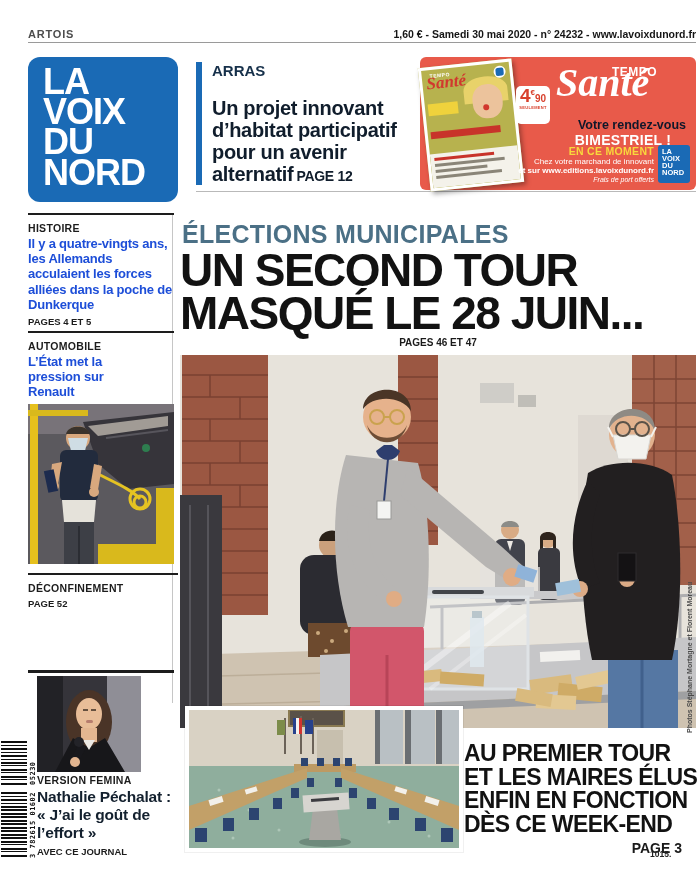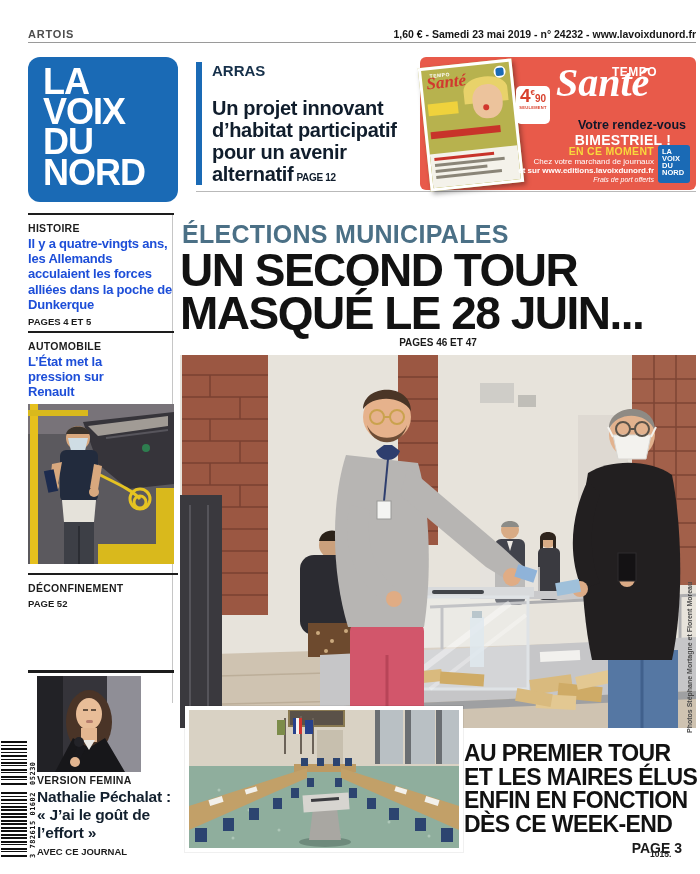--- a/index.html
+++ b/index.html
@@ -14,21 +14,21 @@
 
   
   .logo{left:28px;top:57px;width:150px;height:145px;background:#1a6ab5;border-radius:12px;}
   .logo-inner{position:absolute;left:15px;top:10px;color:#fff;font-weight:800;
               font-size:36px;line-height:.84;letter-spacing:-1px;}
 
   
   .teaser{left:196px;top:62px;width:222px;border-left:6px solid #1a6ab5;padding-left:10px;}
   .teaser-kicker{font-size:15px;font-weight:800;color:#16304a;margin-bottom:18px;}
   .teaser-headline{font-size:20px;font-weight:800;color:#101d2c;line-height:1.1;letter-spacing:-.3px;}
-  .teaser-pref{font-size:10px;font-weight:800;color:#101d2c;margin-left:3px;text-align:right;}
+  .teaser-pref{font-size:14px;font-weight:800;color:#101d2c;margin-left:3px;text-align:right;}
   .header-rule{left:196px;top:191px;width:500px;height:1px;background:#b9b9b9;}
 
   
   .ad{left:420px;top:57px;width:276px;height:133px;background:#e85a4a;border-radius:6px;}
   .ad-cover{position:absolute;left:4px;top:6px;width:88px;height:118px;background:#b7b24e;
             border:3px solid #fff;transform:rotate(-6deg);box-shadow:2px 3px 5px rgba(0,0,0,.35);overflow:hidden;}
   .cov-tempo{position:absolute;left:8px;top:3px;font-size:5px;font-weight:800;color:#fff;letter-spacing:.5px;}
   .cov-sante{position:absolute;left:4px;top:4px;font-family:"Liberation Serif",serif;font-style:italic;
              font-weight:700;font-size:17px;color:#d1382e;}
   .cov-circle{position:absolute;right:4px;top:3px;width:12px;height:12px;border-radius:50%;background:#fff;}
@@ -96,21 +96,21 @@
   .footer-code{left:650px;top:849px;font-size:8.5px;font-weight:700;color:#222;}
   svg{display:block;}
 </style>
 </head>
 <body>
 
 <div class="page">
 
   <div class="abs topbar">
     <div class="topbar-region">ARTOIS</div>
-    <div class="topbar-info">1,60 € - Samedi 23 mai 2019 - n° 24232 - www.lavoixdunord.fr</div>
+    <div class="topbar-info">1,60 € - Samedi 30 mai 2020 - n° 24232 - www.lavoixdunord.fr</div>
   </div>
 
   <div class="abs logo">
     <div class="logo-inner">
       <div>LA</div>
       <div>VOIX</div>
       <div>DU</div>
       <div>NORD</div>
     </div>
   </div>
@@ -145,21 +145,21 @@
       <div class="ad-price-note">SEULEMENT</div>
     </div>
     <div class="ad-brand">
       <span class="ad-brand-small">TEMPO</span>
       <span class="ad-brand-script">Santé</span>
     </div>
     <div class="ad-tag1">Votre rendez-vous</div>
     <div class="ad-tag2">BIMESTRIEL !</div>
     <div class="ad-promo">
       <div class="ad-promo-label">EN CE MOMENT</div>
-      <div class="ad-promo-l1">Chez votre marchand de journaux</div>
+      <div class="ad-promo-l1">Chez votre marchand de innovant</div>
       <div class="ad-promo-l2">et sur www.editions.lavoixdunord.fr</div>
       <div class="ad-promo-l3">Frais de port offerts</div>
     </div>
     <div class="ad-minilogo">
       <div>LA</div>
       <div>VOIX</div>
       <div>DU</div>
       <div>NORD</div>
     </div>
   </div>

